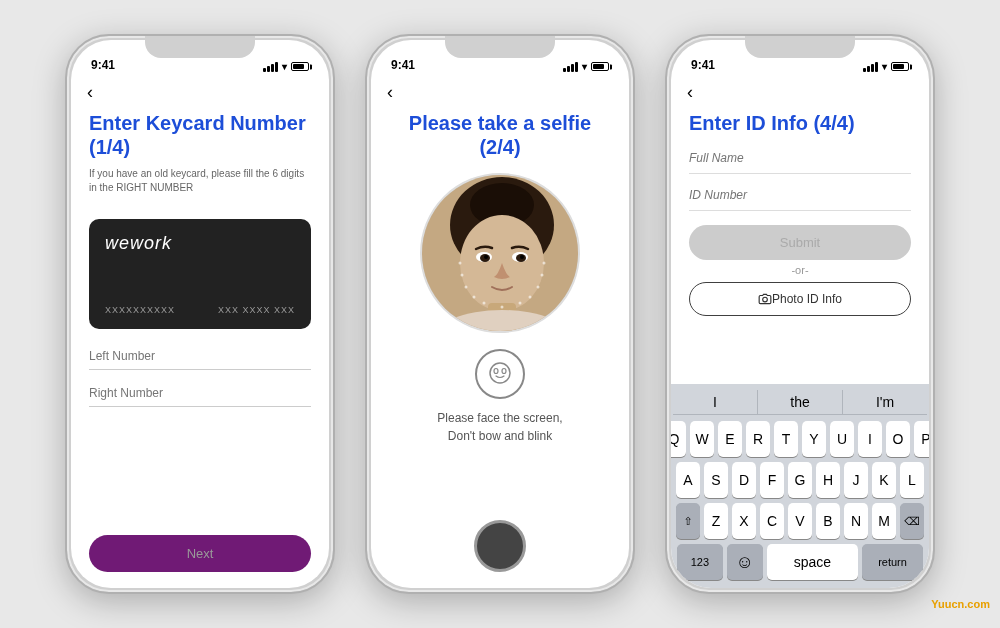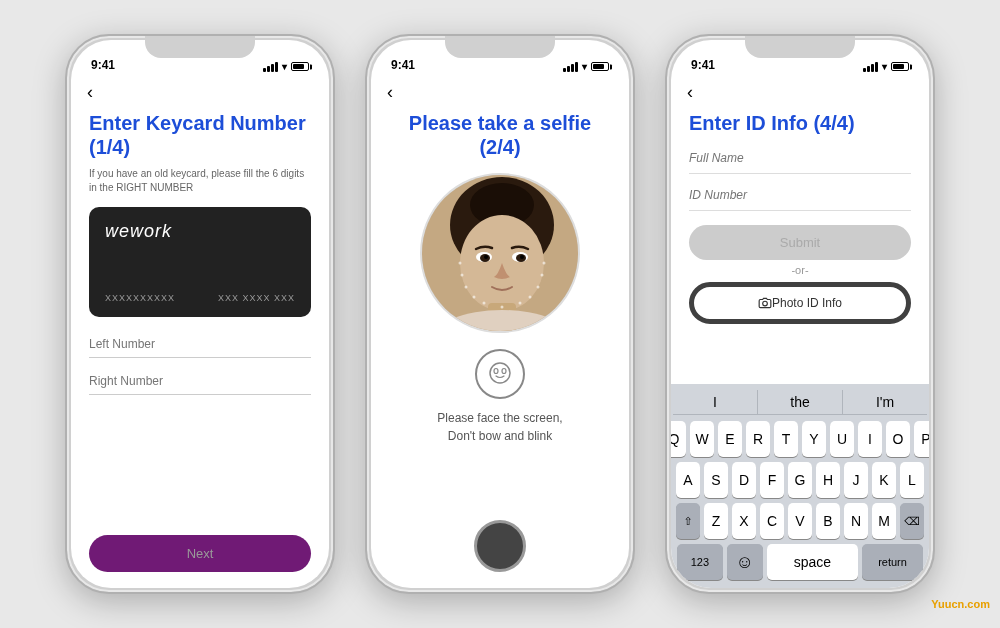--- a/index.html
+++ b/index.html
@@ -141,21 +141,21 @@
       font-size: 20px;
       font-weight: 700;
       color: #1d4ed8;
       margin-bottom: 8px;
       line-height: 1.2;
     }
 
     .page-subtitle {
       font-size: 10px;
       color: #666;
-      margin-bottom: 12px;
+      margin-bottom: 24px;
       line-height: 1.4;
     }
 
     
     .keycard {
       background: #222;
       border-radius: 10px;
       padding: 14px 16px;
       margin-bottom: 14px;
       color: #fff;
@@ -284,21 +284,21 @@
     }
 
     .or-divider {
       text-align: center;
       font-size: 11px;
       color: #999;
       margin-bottom: 6px;
     }
 
     .photo-id-btn {
-      border: 5px solid #404040;
+      border: 1px solid #404040;
       background: #fff;
       border-radius: 22px;
       padding: 9px;
       font-size: 12px;
       width: 100%;
       cursor: pointer;
       display: flex;
       align-items: center;
       justify-content: center;
       color: #333;

